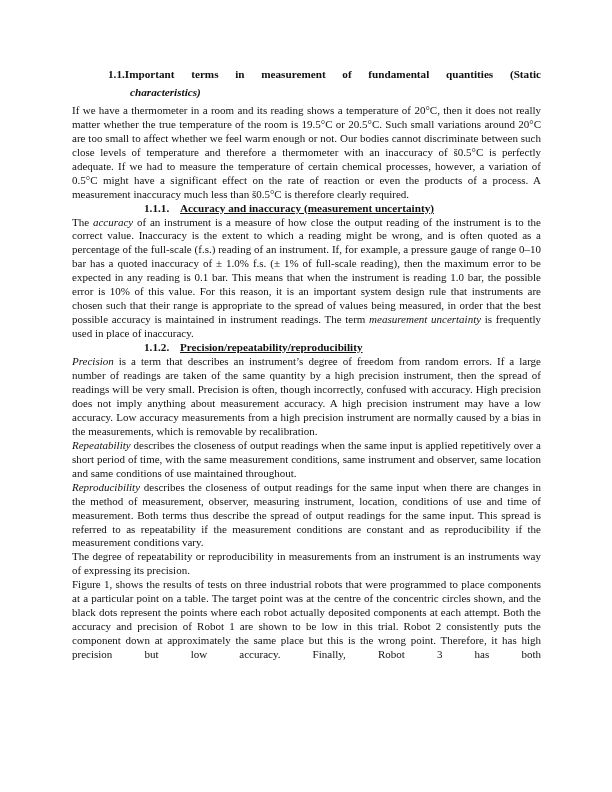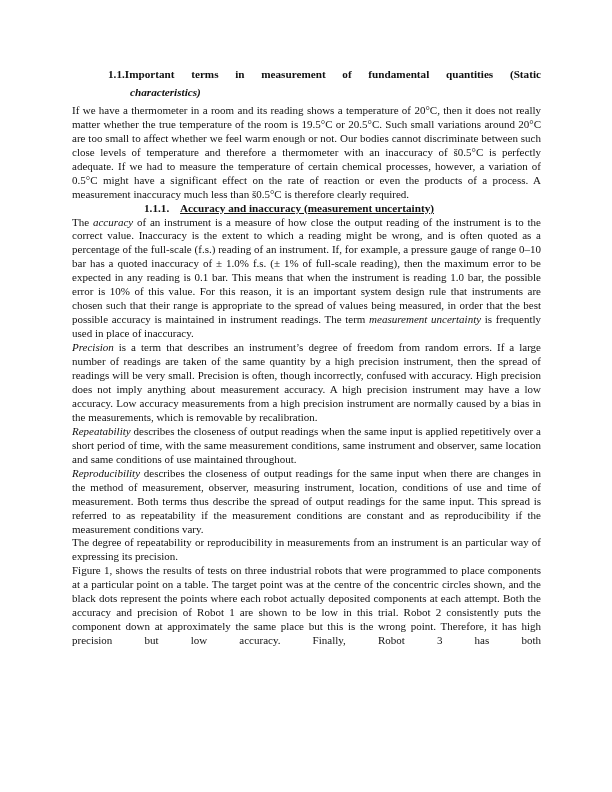--- a/index.html
+++ b/index.html
@@ -19,18 +19,19 @@
 <body>
 
 <div class="page">
   <p class="h1">1.1.Important terms in measurement of fundamental quantities (Static</p>
   <p class="h1b">characteristics)</p>
   <p class="p">If we have a thermometer in a room and its reading shows a temperature of 20°C, then it does not really matter whether the true temperature of the room is 19.5°C or 20.5°C. Such small variations around 20°C are too small to affect whether we feel warm enough or not. Our bodies cannot discriminate between such close levels of temperature and therefore a thermometer with an inaccuracy of š0.5°C is perfectly adequate. If we had to measure the temperature of certain chemical processes, however, a variation of 0.5°C might have a significant effect on the rate of reaction or even the products of a process. A measurement inaccuracy much less than š0.5°C is therefore clearly required.</p>
 
   <p class="h2"><span class="num">1.1.1.</span><span>Accuracy and inaccuracy (measurement uncertainty)</span></p>
   <p class="p"><span>The </span><i>accuracy</i><span> of an instrument is a measure of how close the output reading of the instrument is to the correct value. Inaccuracy is the extent to which a reading might be wrong, and is often quoted as a percentage of the full-scale (f.s.) reading of an instrument. If, for example, a pressure gauge of range 0–10 bar has a quoted inaccuracy of ± 1.0% f.s. (± 1% of full-scale reading), then the maximum error to be expected in any reading is 0.1 bar. This means that when the instrument is reading 1.0 bar, the possible error is 10% of this value. For this reason, it is an important system design rule that instruments are chosen such that their range is appropriate to the spread of values being measured, in order that the best possible accuracy is maintained in instrument readings. The term </span><i>measurement uncertainty</i><span> is frequently used in place of inaccuracy.</span></p>
 
+  <p class="h2"><span class="num">1.1.2.</span><span>Precision/repeatability/reproducibility</span></p>
   <p class="p"><i>Precision</i><span> is a term that describes an instrument’s degree of freedom from random errors. If a large number of readings are taken of the same quantity by a high precision instrument, then the spread of readings will be very small. Precision is often, though incorrectly, confused with accuracy. High precision does not imply anything about measurement accuracy. A high precision instrument may have a low accuracy. Low accuracy measurements from a high precision instrument are normally caused by a bias in the measurements, which is removable by recalibration.</span></p>
   <p class="p"><i>Repeatability</i><span> describes the closeness of output readings when the same input is applied repetitively over a short period of time, with the same measurement conditions, same instrument and observer, same location and same conditions of use maintained throughout.</span></p>
   <p class="p"><i>Reproducibility</i><span> describes the closeness of output readings for the same input when there are changes in the method of measurement, observer, measuring instrument, location, conditions of use and time of measurement. Both terms thus describe the spread of output readings for the same input. This spread is referred to as repeatability if the measurement conditions are constant and as reproducibility if the measurement conditions vary.</span></p>
-  <p class="p">The degree of repeatability or reproducibility in measurements from an instrument is an particular way of expressing its precision.</p>
+  <p class="p">The degree of repeatability or reproducibility in measurements from an instrument is an instruments way of expressing its precision.</p>
   <p class="p last">Figure 1, shows the results of tests on three industrial robots that were programmed to place components at a particular point on a table. The target point was at the centre of the concentric circles shown, and the black dots represent the points where each robot actually deposited components at each attempt. Both the accuracy and precision of Robot 1 are shown to be low in this trial. Robot 2 consistently puts the component down at approximately the same place but this is the wrong point. Therefore, it has high precision but low accuracy. Finally, Robot 3 has both</p>
 </div>
 
 </body></html>

